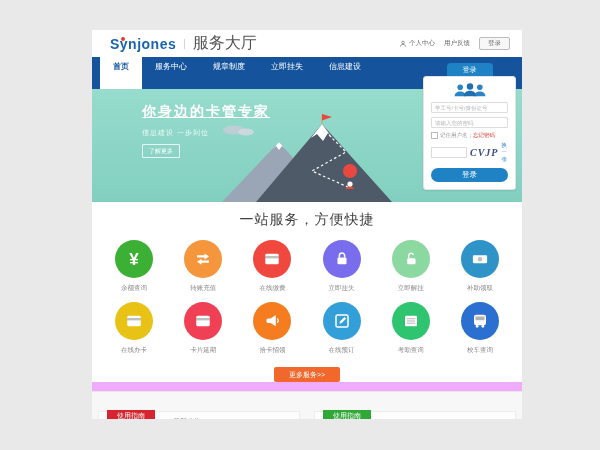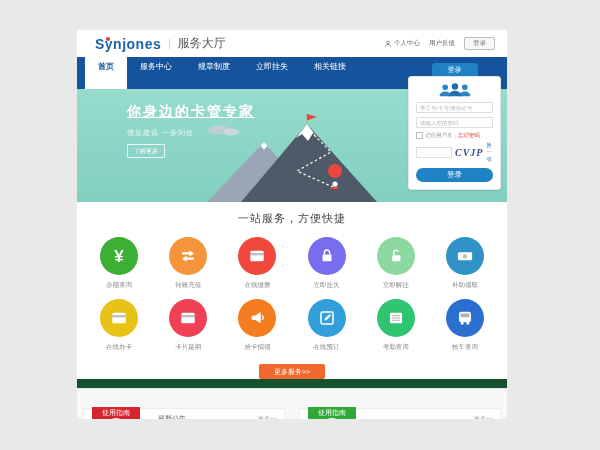--- a/index.html
+++ b/index.html
@@ -1,25 +1,25 @@
 <!DOCTYPE html>
 <html><head>
 <meta charset="utf-8">
 <style>
   html,body{margin:0;padding:0;}
   body{font-family:"Liberation Sans","DejaVu Sans",sans-serif;background:#e9e9e9;}
   .canvas{position:relative;width:600px;height:450px;background:#e9e9e9;overflow:hidden;}
-  .site{position:absolute;left:77px;top:30px;width:430px;height:389px;background:#14532d;overflow:hidden;}
+  .site{position:absolute;left:92px;top:30px;width:430px;height:389px;background:#f0abfc;overflow:hidden;}
 
   
   .topbar{height:27px;display:flex;align-items:center;padding:0 12px 0 18px;background:#fff;}
   .logo{position:relative;font-size:14px;font-weight:bold;color:#1a63ad;letter-spacing:0.5px;}
   .logo-dot{position:absolute;left:10.5px;top:1px;width:4px;height:4px;border-radius:50%;background:#e03c31;}
   .logo-div{color:#ccc;font-size:10px;margin:0 7px;}
-  .site-name{font-size:12px;color:#555;}
+  .site-name{font-size:16px;color:#555;}
   .topbar-right{margin-left:auto;display:flex;align-items:center;gap:9px;}
   .top-link{display:flex;align-items:center;gap:2px;font-size:6.5px;color:#666;cursor:pointer;}
   .top-login-btn{font-size:6.5px;color:#666;border:1px solid #bcbcbc;border-radius:2px;padding:1px 8px;background:#f7f7f7;cursor:pointer;}
 
   
   .nav{height:32px;background:#15549d;display:flex;align-items:stretch;padding-left:8px;}
   .nav-item{font-size:8px;color:#fff;line-height:20px;padding:0 13px;cursor:pointer;}
   .nav-item.active{background:#fff;color:#15549d;font-weight:bold;}
 
   
@@ -42,21 +42,21 @@
   .forgot{color:#e0352b;cursor:pointer;}
   .sep{color:#ccc;}
   .captcha-row{display:flex;align-items:center;gap:3px;margin-bottom:5px;}
   .captcha-input{width:30px;height:9px;border:1px solid #ddd;font-size:5.5px;padding:0 2px;outline:none;}
   .captcha-img{font-family:"Liberation Serif","DejaVu Serif",serif;font-style:italic;font-weight:bold;font-size:10px;color:#3a4a8f;letter-spacing:1px;cursor:pointer;text-align:right;}
   .captcha-refresh{font-size:5.5px;color:#2a7fc9;cursor:pointer;}
   .login-submit{width:100%;height:14px;line-height:14px;text-align:center;background:#1f82c4;color:#fff;font-size:7.5px;border-radius:8px;cursor:pointer;}
 
   
   .services{padding-top:9px;background:#fff;}
-  .sec-title{text-align:center;font-size:11px;color:#404040;letter-spacing:1px;}
+  .sec-title{text-align:center;font-size:14px;color:#404040;letter-spacing:1px;}
   .svc-grid{width:408px;margin:11px auto 0;display:flex;flex-wrap:wrap;justify-content:space-between;}
   .svc{width:62px;text-align:center;margin-bottom:9px;cursor:pointer;}
   .circle{width:38px;height:38px;border-radius:50%;margin:0 auto;display:flex;align-items:center;justify-content:center;}
   .circle svg{width:18px;height:18px;display:block;}
   .yen-glyph{font-size:17px;font-weight:bold;color:#fff;line-height:1;}
   .svc-label{margin-top:6px;font-size:6.5px;color:#888;}
   .more-btn{display:block;width:66px;margin:3px auto 0;height:15px;line-height:15px;text-align:center;background:#f2672c;color:#fff;font-size:7px;border-radius:2px;cursor:pointer;}
 
   
   .announce{margin-top:9px;background:#f7f7f7;border-top:1px solid #e6e6e6;padding-top:9px;height:75px;}
@@ -93,21 +93,21 @@
         </span>
         <span class="top-login-btn">登录</span>
       </div>
     </div>
 
     <div class="nav">
       <span class="nav-item active">首页</span>
       <span class="nav-item">服务中心</span>
       <span class="nav-item">规章制度</span>
       <span class="nav-item">立即挂失</span>
-      <span class="nav-item">相关链接</span>
+      <span class="nav-item">信息建设</span>
     </div>
 
     <div class="hero">
       <div class="hero-text">
         <div class="hero-title">你身边的卡管专家</div>
         <div class="hero-sub">信息建设 一步到位</div>
         <span class="hero-btn">了解更多</span>
       </div>
 
       <svg class="mountains" viewBox="0 0 205 88">

